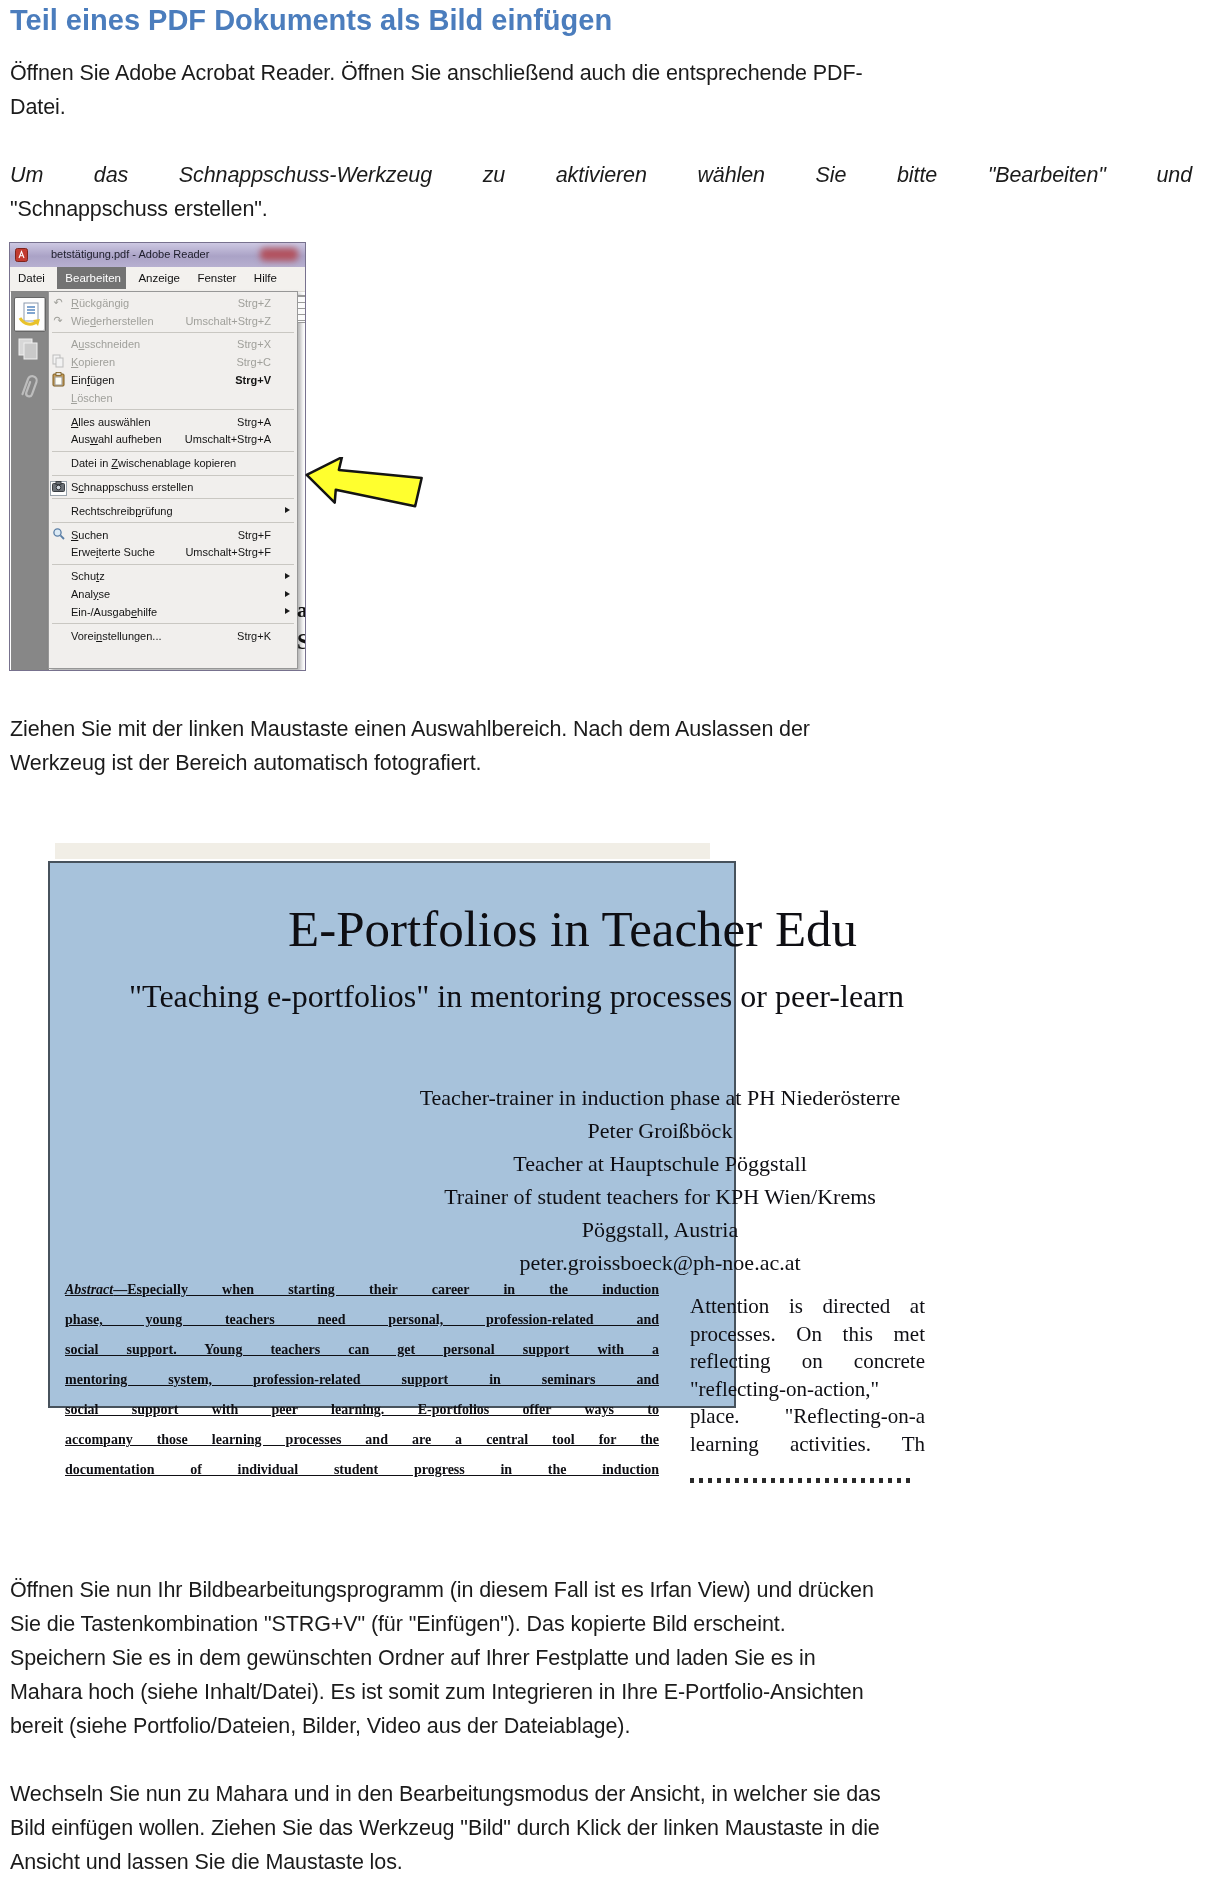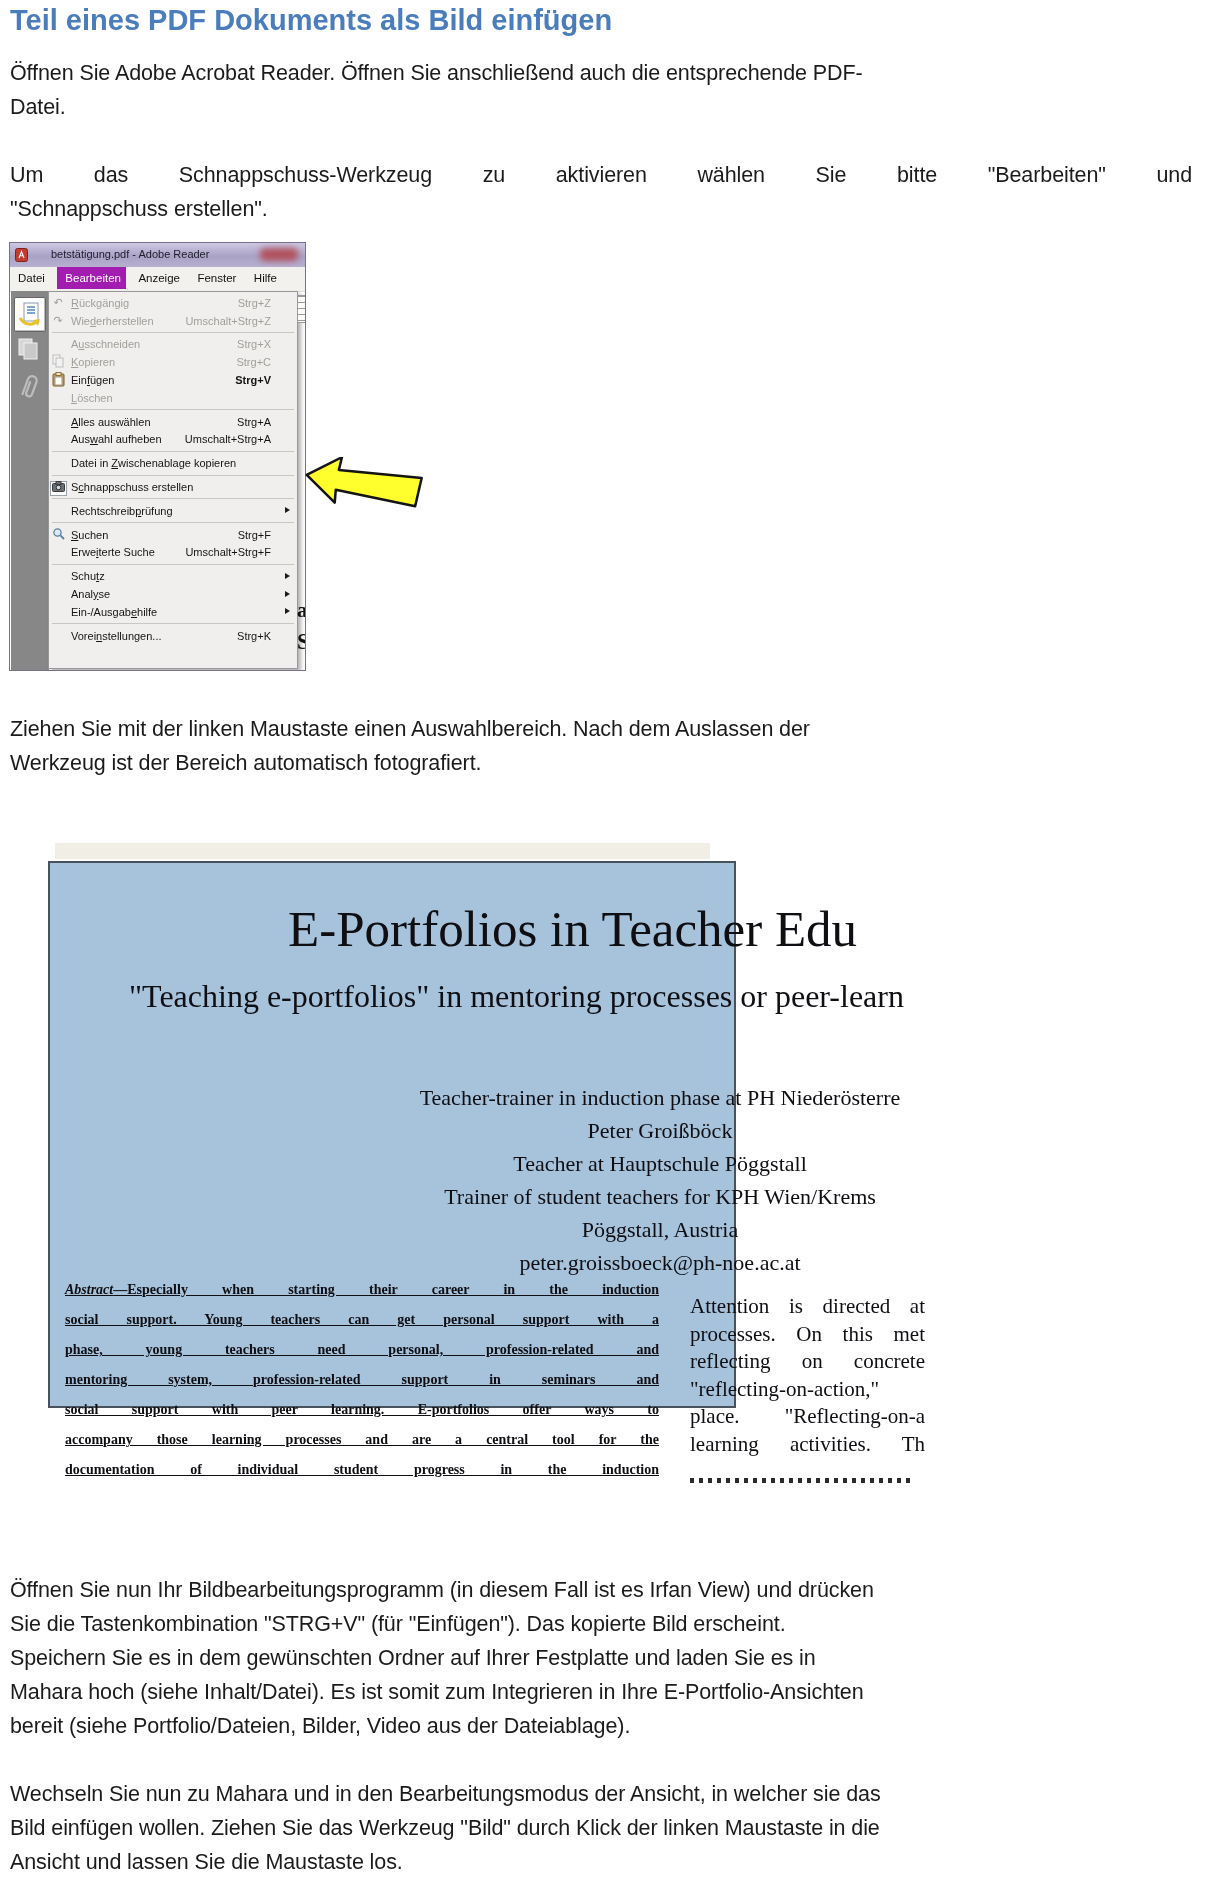--- a/index.html
+++ b/index.html
@@ -3,31 +3,31 @@
 <meta charset="utf-8">
 <style>
   html,body{margin:0;padding:0;background:#fff;}
   #page{position:relative;width:1225px;height:1878px;background:#fff;overflow:hidden;
         font-family:"Liberation Sans",sans-serif;color:#1b1b1b;}
   .abs{position:absolute;}
   
   .h1{left:10px;top:4px;font-size:29px;font-weight:bold;color:#4b7dbd;white-space:nowrap;}
   .para{left:10px;font-size:21.5px;line-height:34px;letter-spacing:-0.1px;}
   .pline{white-space:nowrap;}
-  .just{white-space:normal;text-align:justify;text-align-last:justify;width:1182px;}
+  .just{white-space:normal;text-align:justify;text-align-last:justify;width:1182px;font-style:italic;}
   
   #win{left:10px;top:243px;width:295px;height:427px;overflow:hidden;background:#fff;
        outline:1px solid #77718e;font-family:"Liberation Sans",sans-serif;}
   #titlebar{left:0;top:0;width:295px;height:24px;
        background:linear-gradient(180deg,#cdc8e2 0%,#aaa2c6 55%,#b7b0d0 100%);}
   #titletext{left:22px;top:5px;font-size:11px;color:#1d1d2a;white-space:nowrap;padding-left:19px;}
   #redblur{left:250px;top:5px;width:38px;height:13px;background:#b2525e;border-radius:5px;filter:blur(3px);}
   #menubar{left:0;top:24px;width:295px;height:24px;background:#f3f1ee;border-bottom:1px solid #e2dfda;}
   .mb{display:inline-block;font-size:11.5px;line-height:22px;padding:0 5px;margin-left:3px;color:#111;}
-  .mb.hl{background:#a21caf;color:#fff;padding-left:8px;}
+  .mb.hl{background:#737373;color:#fff;padding-left:8px;}
   #strip{left:1px;top:48px;width:38px;height:379px;background:#878787;}
   .stripbtn{left:3px;top:6px;width:30px;height:33px;background:#fdfdfd;border:1px solid #666;
             border-radius:2px;box-shadow:inset -1px -1px 0 #bbb;display:flex;align-items:center;justify-content:center;}
   #menupanel{left:38px;top:48px;width:250px;height:378px;background:#f1efed;
              border:1px solid #979797;box-shadow:3px 3px 4px rgba(0,0,0,.3);
              box-sizing:border-box;padding-top:2px;}
   .mi{position:relative;height:17.8px;display:flex;align-items:center;font-size:11px;color:#141414;}
   .ic{width:18px;min-width:18px;text-align:center;font-family:"DejaVu Sans",sans-serif;
       font-size:11px;color:#8f8f8f;line-height:10px;}
   .lb{margin-left:4px;white-space:nowrap;}
@@ -260,22 +260,22 @@
       <div>Teacher-trainer in induction phase at PH Niederösterre</div>
       <div>Peter Groißböck</div>
       <div>Teacher at Hauptschule Pöggstall</div>
       <div>Trainer of student teachers for KPH Wien/Krems</div>
       <div>Pöggstall, Austria</div>
       <div>peter.groissboeck@ph-noe.ac.at</div>
     </div>
 
     <div id="abstract" class="abs">
       <div class="jl"><span class="it">Abstract</span><span>—Especially when starting their career in the induction</span></div>
+      <div class="jl">phase, young teachers need personal, profession-related and</div>
       <div class="jl">social support. Young teachers can get personal support with a</div>
-      <div class="jl">phase, young teachers need personal, profession-related and</div>
       <div class="jl">mentoring system, profession-related support in seminars and</div>
       <div class="jl">social support with peer learning. E-portfolios offer ways to</div>
       <div class="jl">accompany those learning processes and are a central tool for the</div>
       <div class="jl">documentation of individual student progress in the induction</div>
     </div>
 
     <div id="rightcol" class="abs">
       <div class="jl">Attention is directed at</div>
       <div class="jl">processes. On this met</div>
       <div class="jl">reflecting on concrete</div>

